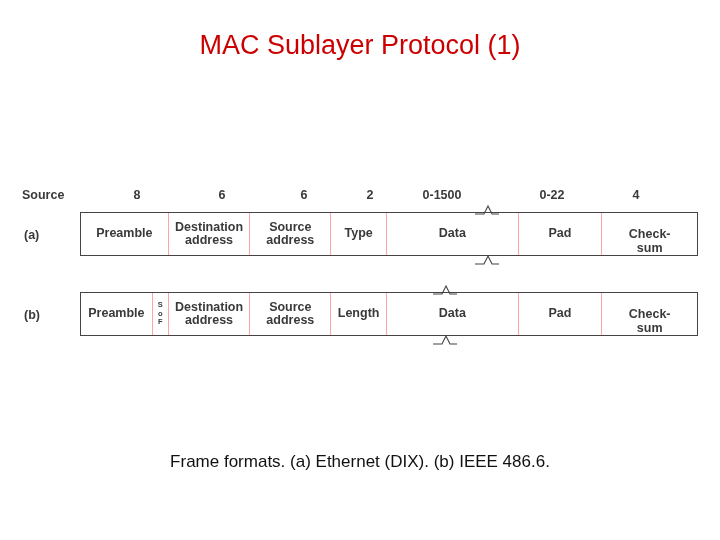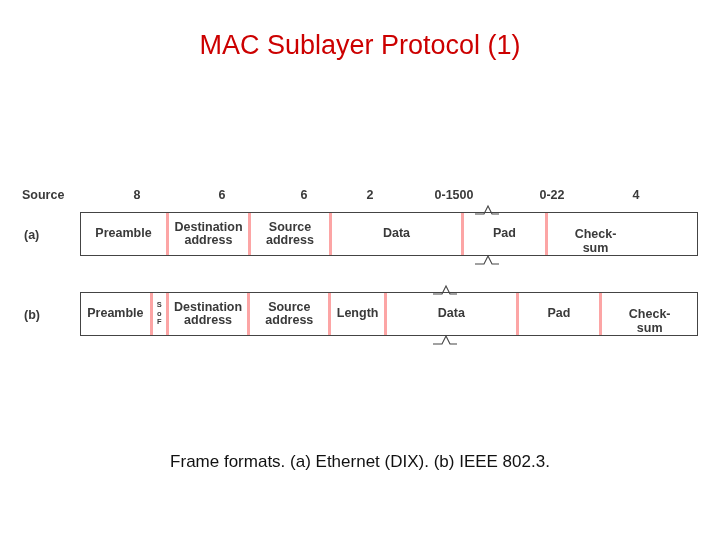--- a/index.html
+++ b/index.html
@@ -67,21 +67,21 @@
   }
   .frame {
     position: absolute;
     border: 1px solid #444;
     box-sizing: border-box;
     height: 44px;
     display: flex;
   }
   .cell {
     box-sizing: border-box;
-    border-right: 3px solid #fca5a5;
+    border-right: 1px solid #fca5a5;
     display: flex;
     align-items: center;
     justify-content: center;
     text-align: center;
     font-size: 12.5px;
     font-weight: bold;
     color: #3a3a3a;
     line-height: 1.08;
     font-family: "Liberation Sans", sans-serif;
     padding: 0 2px;
@@ -139,41 +139,44 @@
   <div class="title">MAC Sublayer Protocol (1)</div>
 
   <div class="figure">
 
     <div class="bytes-label">Source</div>
 
     <div class="hdr" style="left:75px;width:80px;">8</div>
     <div class="hdr" style="left:160px;width:80px;">6</div>
     <div class="hdr" style="left:242px;width:80px;">6</div>
     <div class="hdr" style="left:308px;width:80px;">2</div>
-    <div class="hdr" style="left:392px;width:80px;text-align:center;">0-1500</div>
+    <div class="hdr" style="left:380px;width:80px;text-align:center;">0-1500</div>
     <div class="hdr" style="left:490px;width:80px;">0-22</div>
     <div class="hdr" style="left:574px;width:80px;">4</div>
 
     <div class="rowlabel" style="left:2px;top:48px;">(a)</div>
     <div class="frame" style="left:58px;top:32px;width:618px;">
       <div class="cell" style="width:88px;">
         <span>Preamble</span>
       </div>
       <div class="cell" style="width:82px;">
         <div>
           <span>Destination</span>
           <span>address</span>
         </div>
       </div>
       <div class="cell" style="width:81px;">
         <div>
           <span>Source</span>
           <span>address</span>
         </div>
       </div>
+      <div class="cell" style="width:56px;">
+        <span>Type</span>
+      </div>
       <div class="cell" style="width:132px;">
         <span>Data</span>
       </div>
       <div class="cell" style="width:84px;">
         <span>Pad</span>
       </div>
       <div class="cell" style="width:95px;">
         <div>
           <span>Check-</span>
           <span>sum</span>
@@ -240,16 +243,16 @@
         </svg>
     </div>
     <div class="squig" style="left:410px;top:154px;">
       <svg width="26" height="12" viewBox="0 0 26 12">
           <path d="M1 10 L10 10 L14 2 L18 10 L25 10" fill="none" stroke="#444" stroke-width="1.1"></path>
         </svg>
     </div>
 
   </div>
 
-  <div class="caption">Frame formats. (a) Ethernet (DIX). (b) IEEE 802.3.</div>
+  <div class="caption">Frame formats. (a) Ethernet (DIX). (b) IEEE 486.6.</div>
 
 
 </div>
 
 </body></html>

